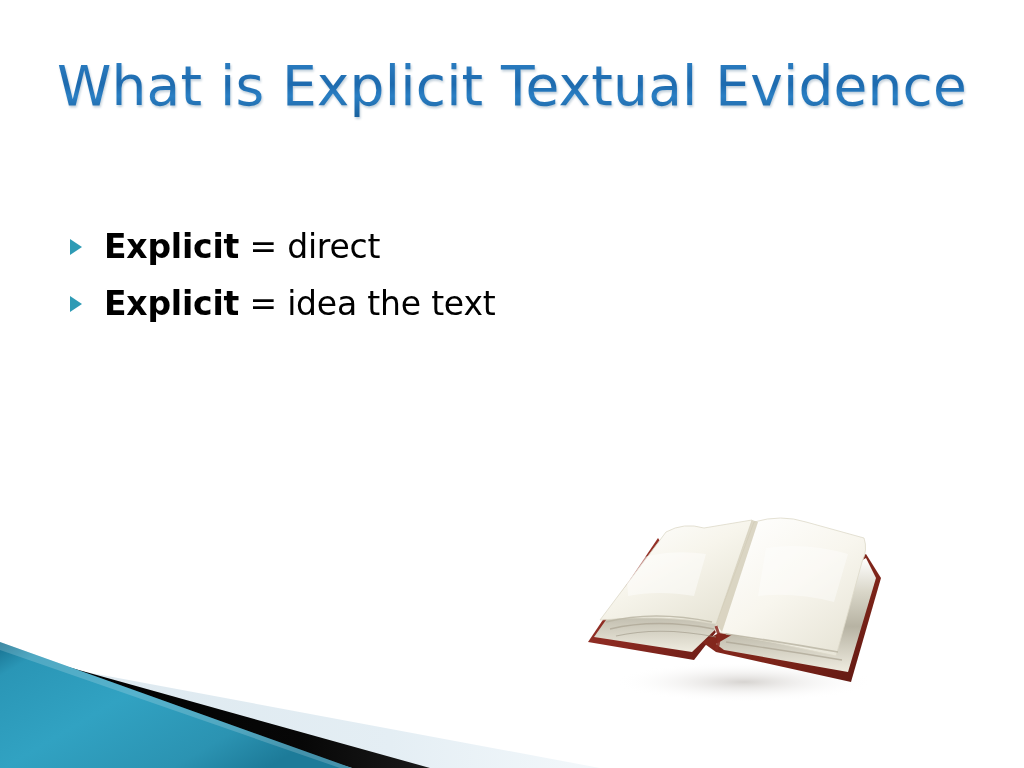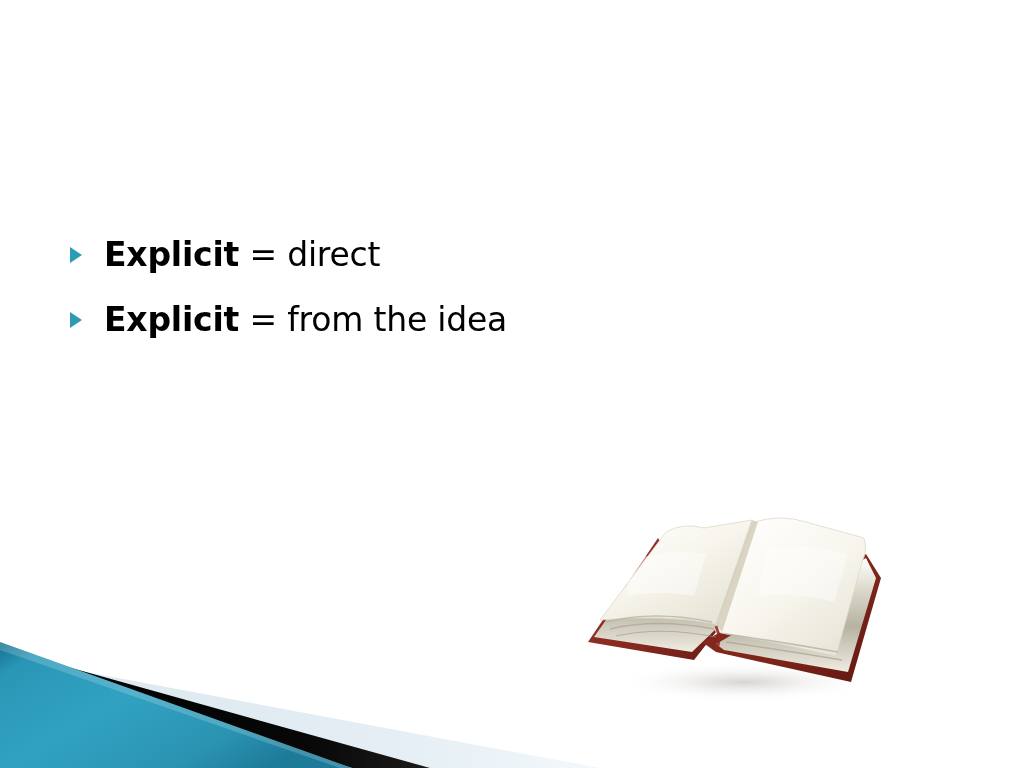--- a/index.html
+++ b/index.html
@@ -56,21 +56,21 @@
   .body-area {
     position: absolute;
     left: 62px;
     top: 216px;
     width: 900px;
   }
   .bullet-row {
     position: relative;
     display: block;
     padding-left: 42px;
-    margin: 13px 0 4px 0;
+    margin: 5px 0 4px 0;
     font-family: "DejaVu Sans", "Liberation Sans", sans-serif;
     font-size: 33px;
     line-height: 52px;
     color: #000000;
     letter-spacing: -0.2px;
   }
   .bullet-marker {
     position: absolute;
     left: 8px;
     top: 18px;
@@ -117,31 +117,34 @@
     display: block;
     width: 100%;
     height: 100%;
   }
 </style>
 </head>
 <body>
 
 <div class="slide">
 
+  <div class="title-area">
+    <span class="title-text">What is Explicit Textual Evidence</span>
+  </div>
 
   <div class="body-area">
 
     <div class="bullet-row">
       <span class="bullet-marker"></span>
       <span class="term">Explicit</span><span class="eq"> = </span><span class="rest">direct</span>
     </div>
 
     <div class="bullet-row">
       <span class="bullet-marker"></span>
-      <span class="term">Explicit</span><span class="eq"> = </span><span class="rest">from the idea</span>
+      <span class="term">Explicit</span><span class="eq"> = </span><span class="rest">idea the text</span>
     </div>
 
 
   </div>
 
   <div class="book">
     <svg viewBox="0 0 330 215" xmlns="http://www.w3.org/2000/svg">
       <defs>
         <linearGradient id="coverL" x1="0" y1="0" x2="1" y2="1">
           <stop offset="0%" stop-color="#9e372c"></stop>

